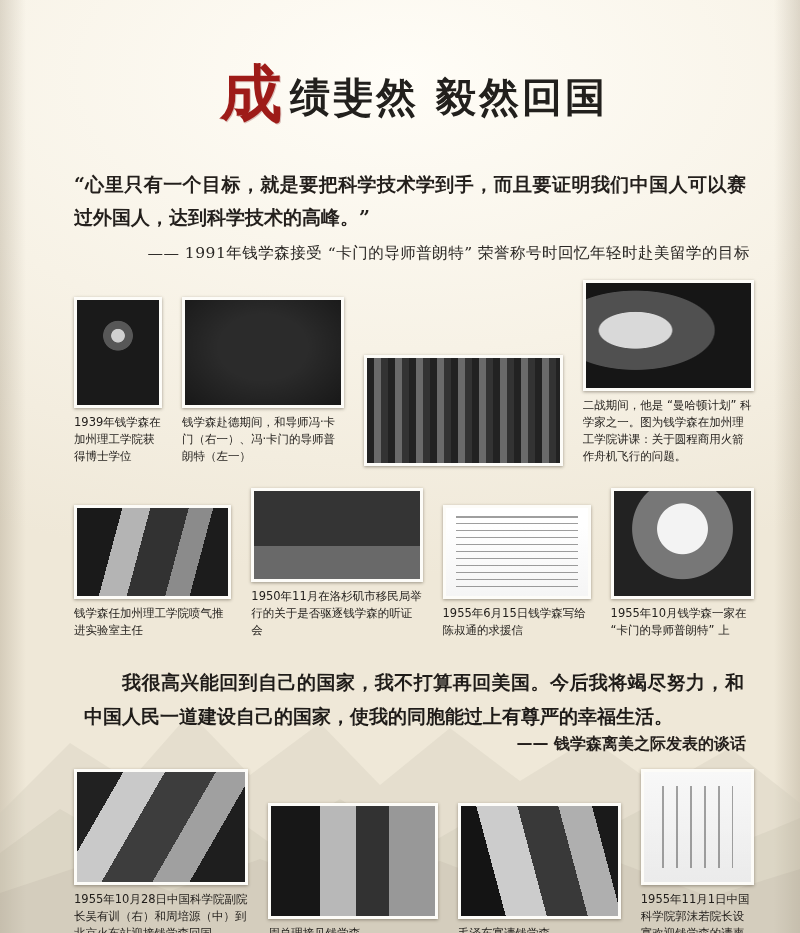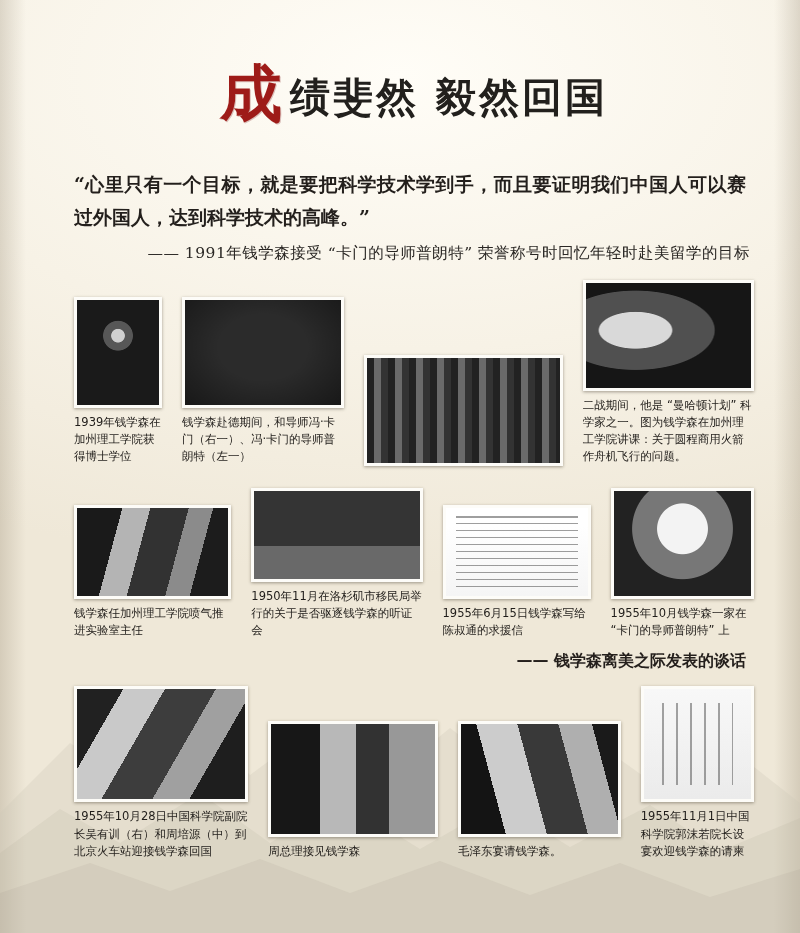--- a/index.html
+++ b/index.html
@@ -129,21 +129,21 @@
     margin: 26px 10px 0 10px;
     font-family: "DejaVu Serif", "Liberation Serif", serif;
     font-size: 19px;
     font-weight: bold;
     line-height: 1.8;
     color: #1f1c19;
     text-align: justify;
     text-indent: 2em;
   }
   .quote2-attrib {
-    margin-top: 12px;
+    margin-top: 0;
     text-align: right;
     font-family: "DejaVu Serif", "Liberation Serif", serif;
     font-size: 16px;
     font-weight: bold;
     color: #241f1c;
     padding-right: 8px;
   }
 
   
   .p-bg1 { background:
@@ -265,20 +265,21 @@
         <div class="cap">1955年6月15日钱学森写给陈叔通的求援信</div>
       </div>
       <div class="cell" style="width:155px">
         <div class="photo vign" style="height:105px">
             <div class="ph-inner p-bg8"></div>
           </div>
         <div class="cap">1955年10月钱学森一家在 “卡门的导师普朗特” 上</div>
       </div>
     </div>
 
+    <div class="quote2">我很高兴能回到自己的国家，我不打算再回美国。今后我将竭尽努力，和中国人民一道建设自己的国家，使我的同胞能过上有尊严的幸福生活。</div>
     <div class="quote2-attrib">—— 钱学森离美之际发表的谈话</div>
 
     <div class="row" style="margin-top:14px">
       <div class="cell" style="width:200px">
         <div class="photo vign" style="height:110px">
             <div class="ph-inner p-bg9"></div>
           </div>
         <div class="cap">1955年10月28日中国科学院副院长吴有训（右）和周培源（中）到北京火车站迎接钱学森回国</div>
       </div>
       <div class="cell" style="width:195px">

